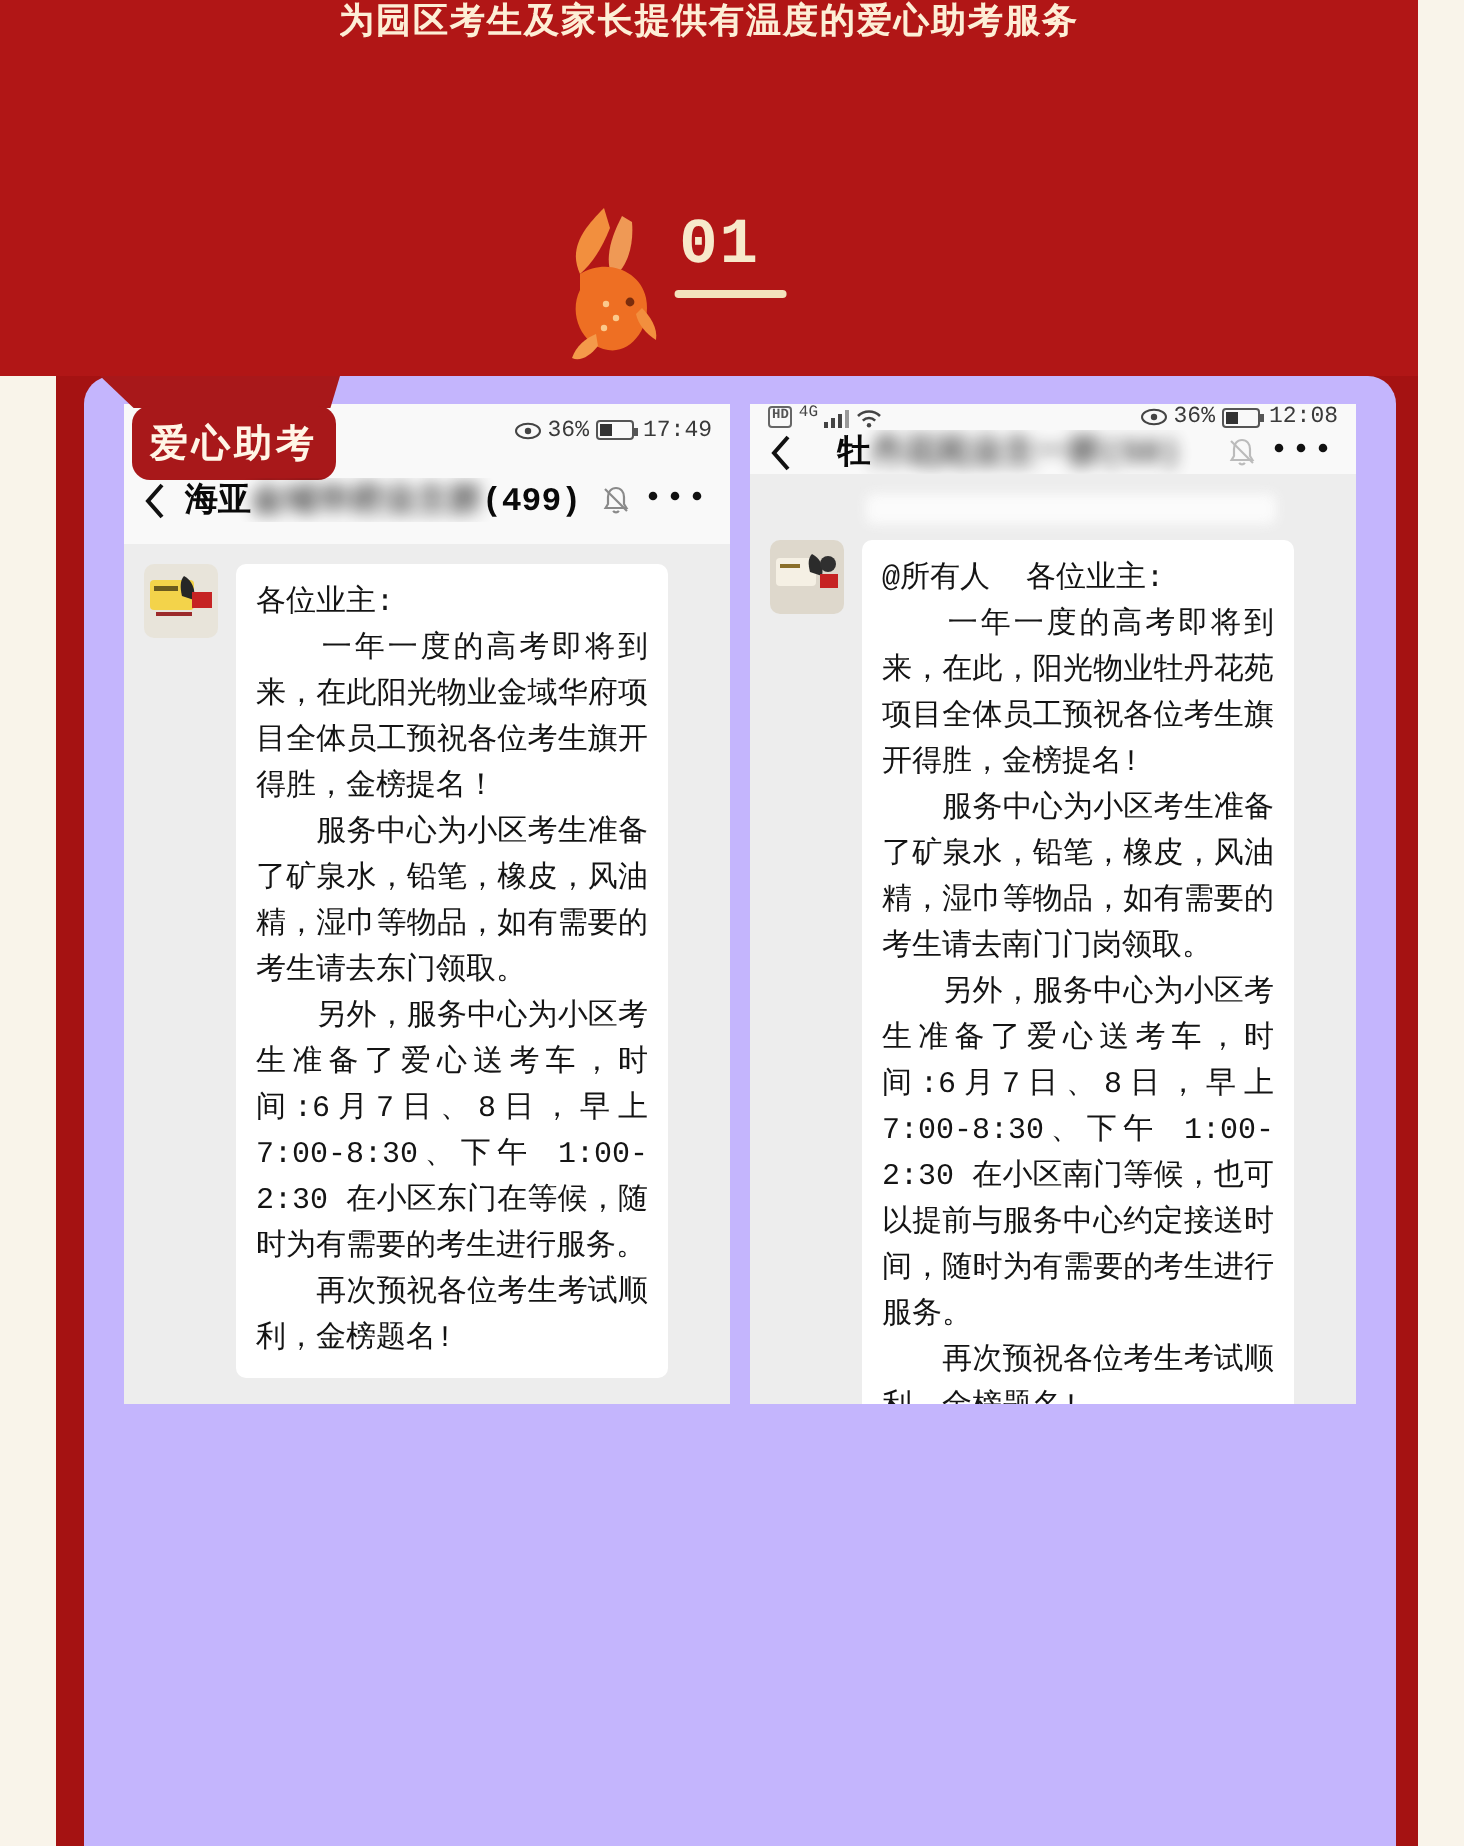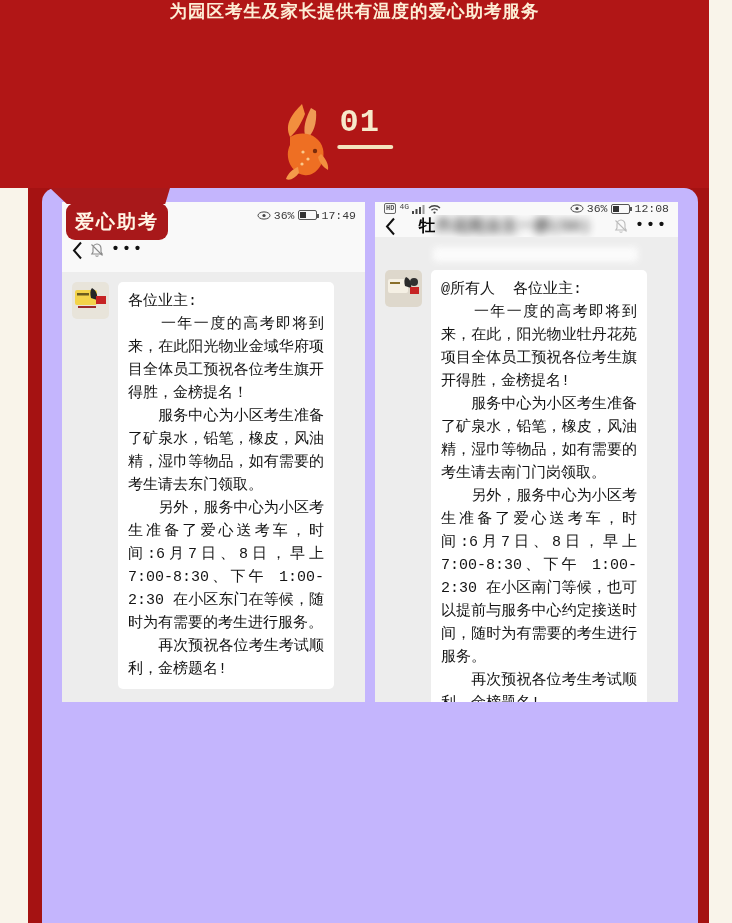--- a/index.html
+++ b/index.html
@@ -135,20 +135,21 @@
                 <i></i>
                 <em></em>
               </span>
             <span>17:49</span>
           </div>
         </div>
         <div class="navbar">
           <svg width="11" height="19" viewBox="0 0 11 19">
               <polyline points="9,1.5 2,9.5 9,17.5" stroke="#111" stroke-width="2" fill="none"></polyline>
             </svg>
+          <div class="nav-title"><span>海亚</span><span class="censored">金域华府业主群</span><span>(499)</span></div>
           <svg width="16" height="16" viewBox="0 0 16 16">
               <path d="M8 2 C5.5 2 4 4 4 6.5 L4 10 L2.8 12 L13.2 12 L12 10 L12 6.5 C12 4 10.5 2 8 2 Z" stroke="#8a8a8a" stroke-width="1.1" fill="none"></path>
               <path d="M6.6 13.4 a1.6 1.6 0 0 0 2.8 0" stroke="#8a8a8a" stroke-width="1.1" fill="none"></path>
               <line x1="2.5" y1="2.5" x2="13.5" y2="13.5" stroke="#8a8a8a" stroke-width="1.1"></line>
             </svg>
           <span class="dots">•••</span>
         </div>
         <div class="chat">
           <div class="msg-row">
             <span class="avatar">

